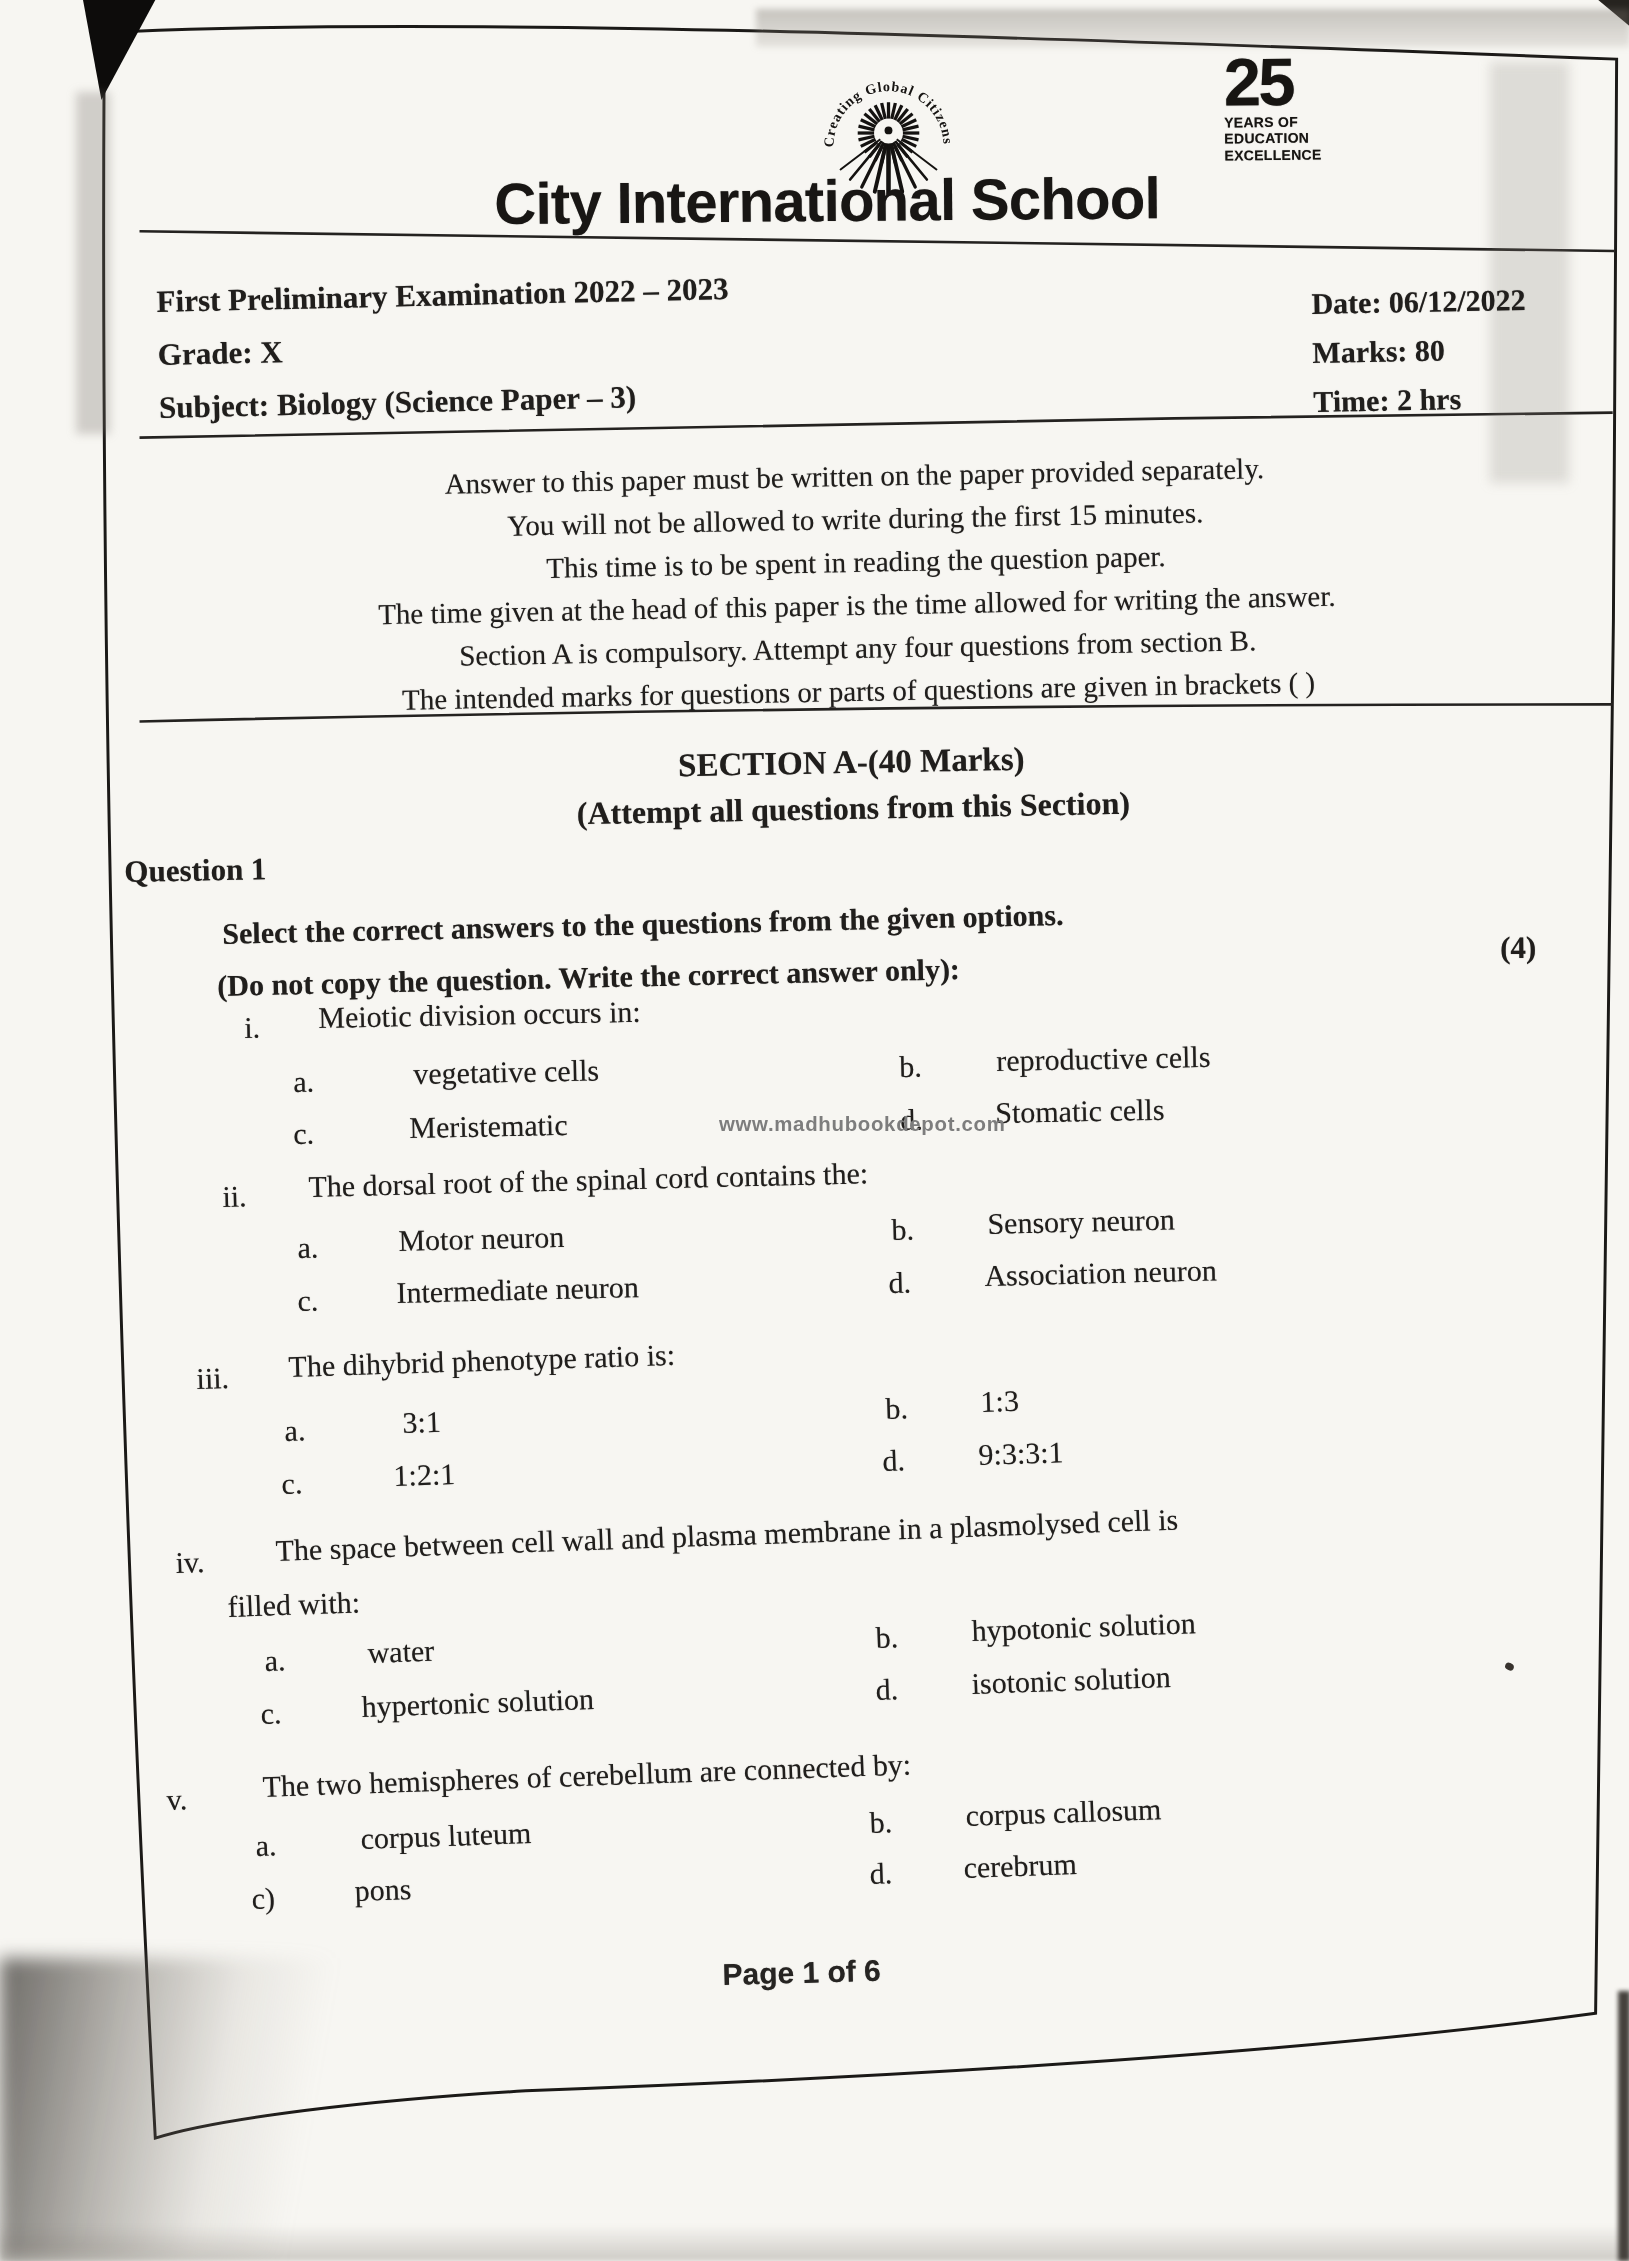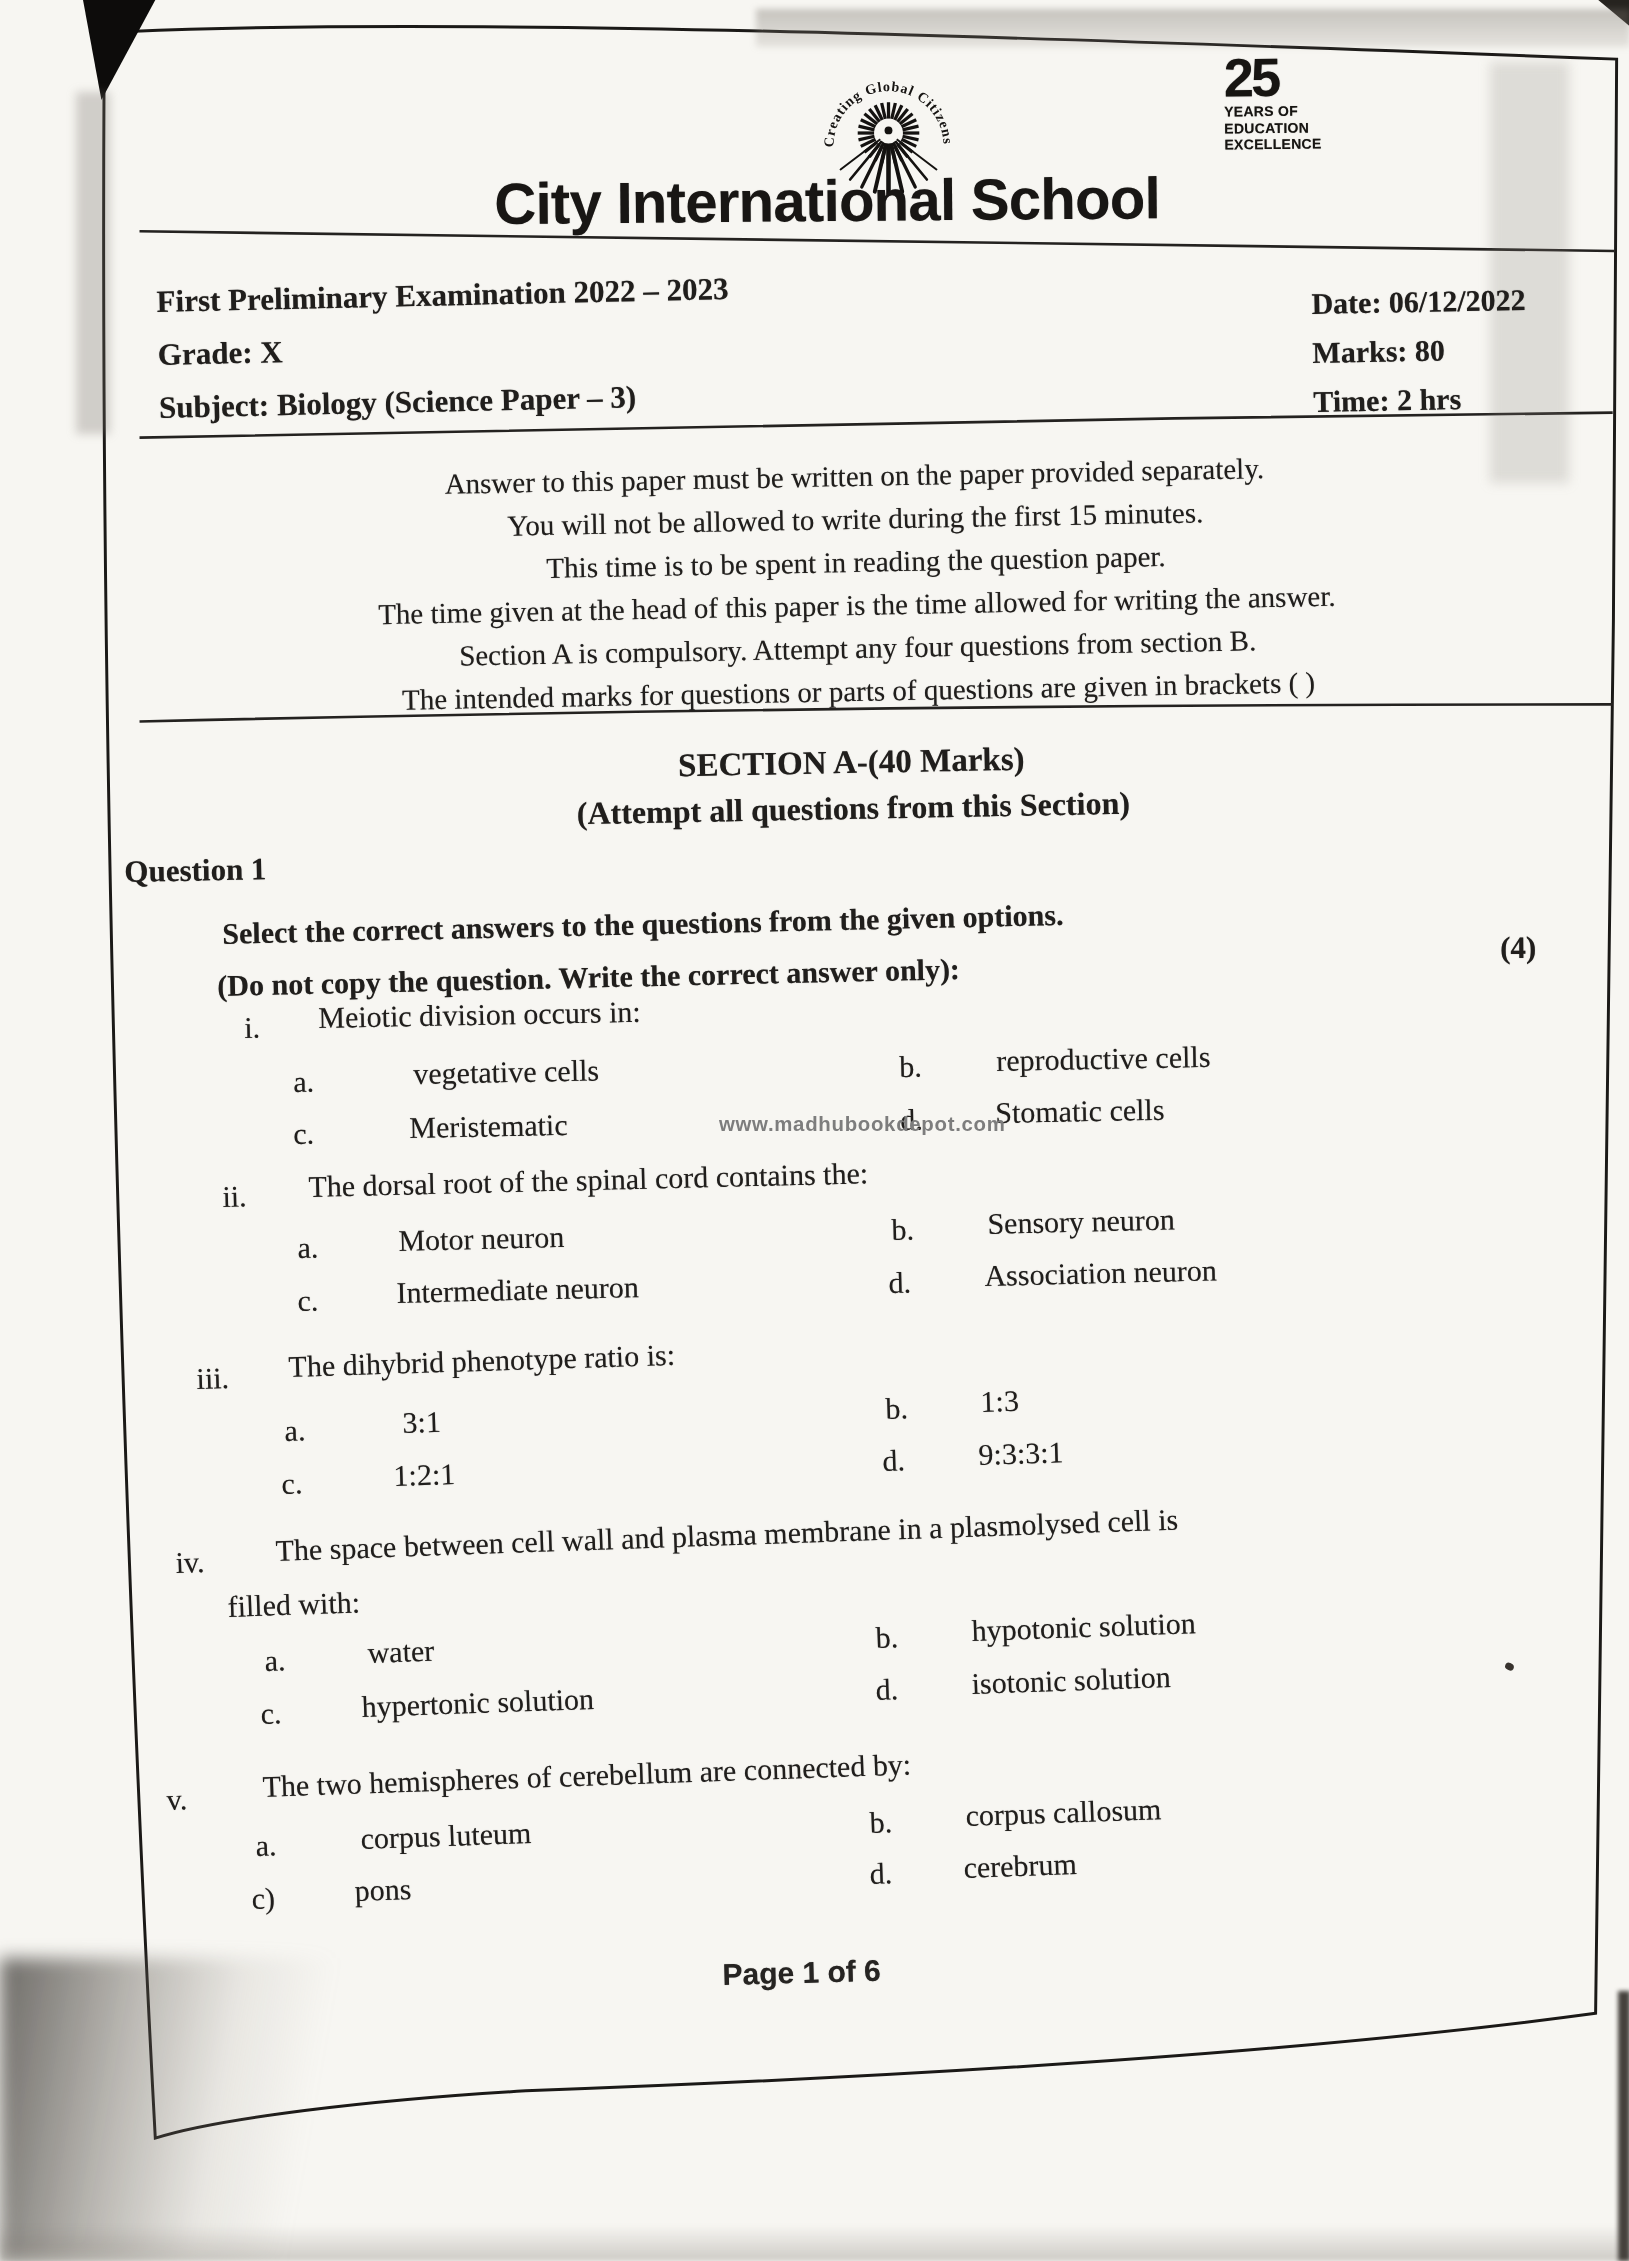--- a/index.html
+++ b/index.html
@@ -17,21 +17,21 @@
   }
   .serif{font-family:"Liberation Serif","DejaVu Serif",serif;}
   .b{font-weight:bold;}
   
   #school-name{
     left:494px;top:170px;font-size:58px;font-weight:bold;letter-spacing:-0.7px;
     font-family:"Liberation Sans","DejaVu Sans",sans-serif;
     transform:rotate(-0.5deg);color:#181614;
   }
   #badge{left:1224px;top:55px;transform:rotate(-0.6deg);color:#171512;}
-  #badge .num{font-size:54px;font-weight:bold;line-height:.82;letter-spacing:-2.6px;
+  #badge .num{font-size:67px;font-weight:bold;line-height:.82;letter-spacing:-2.6px;
     font-family:"Liberation Sans","DejaVu Sans",sans-serif;text-shadow:0 0 1px rgba(20,18,16,.6);}
   #badge .small{font-size:14px;font-weight:bold;line-height:16.4px;letter-spacing:0.3px;
     font-family:"Liberation Sans","DejaVu Sans",sans-serif;margin-top:4px;text-shadow:0 0 0.7px rgba(20,18,16,.5);}
   
   #info-left{left:156px;top:275px;transform:rotate(-1.3deg);transform-origin:left top;}
   #info-left div{font-size:31px;font-weight:bold;line-height:53px;white-space:nowrap;
     text-shadow:0 0 0.9px rgba(28,26,24,.55);}
   #info-right{left:1311px;top:279px;transform:rotate(-1.1deg);transform-origin:left top;}
   #info-right div{font-size:30px;font-weight:bold;line-height:49px;white-space:nowrap;
     text-shadow:0 0 0.9px rgba(28,26,24,.55);}

